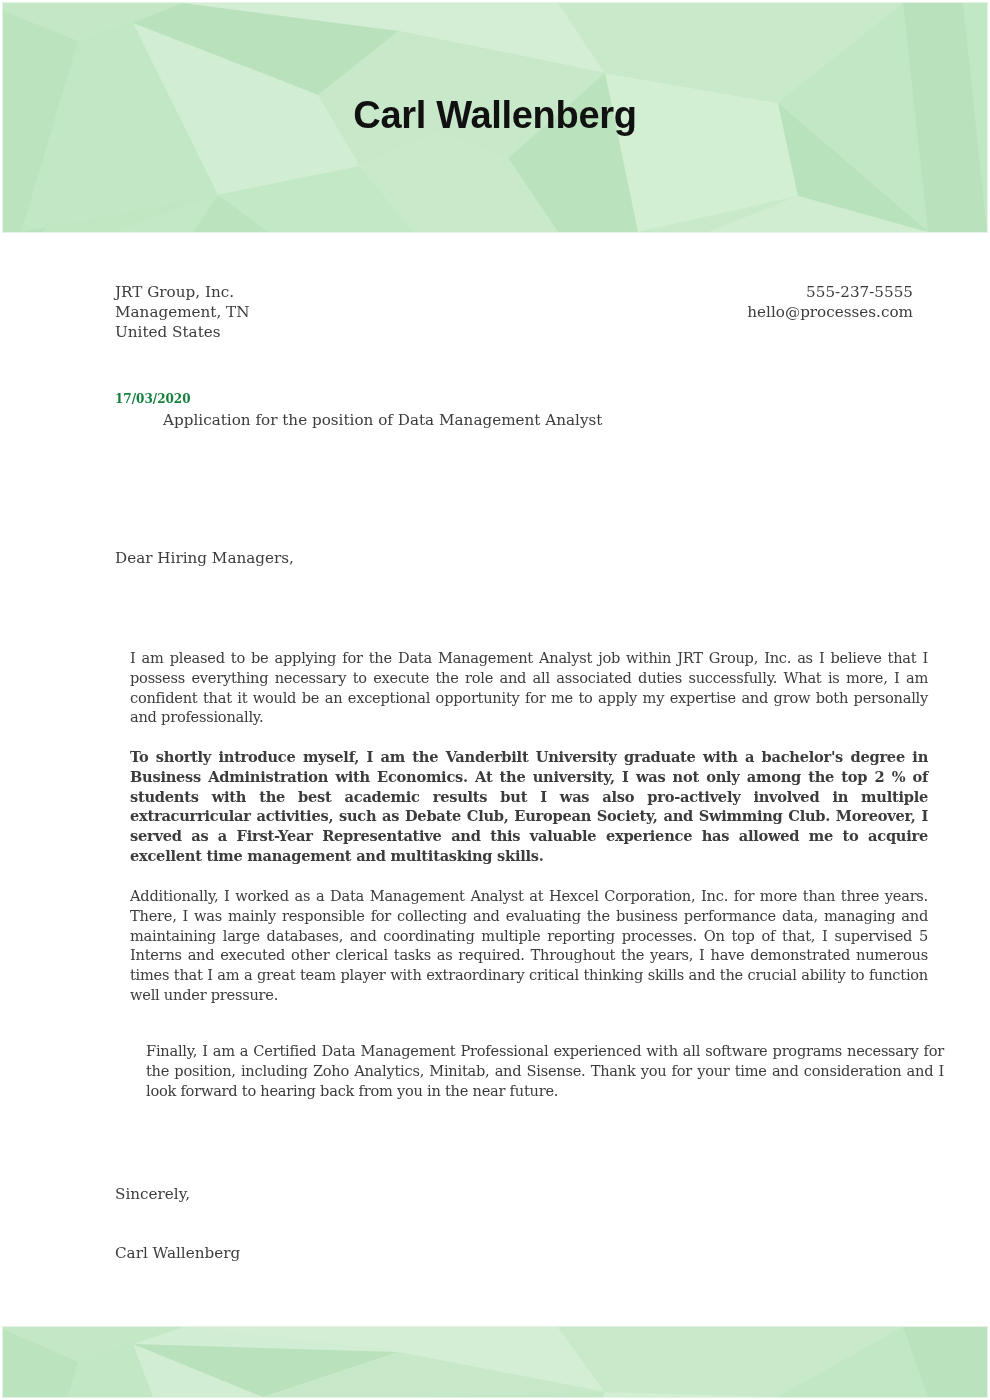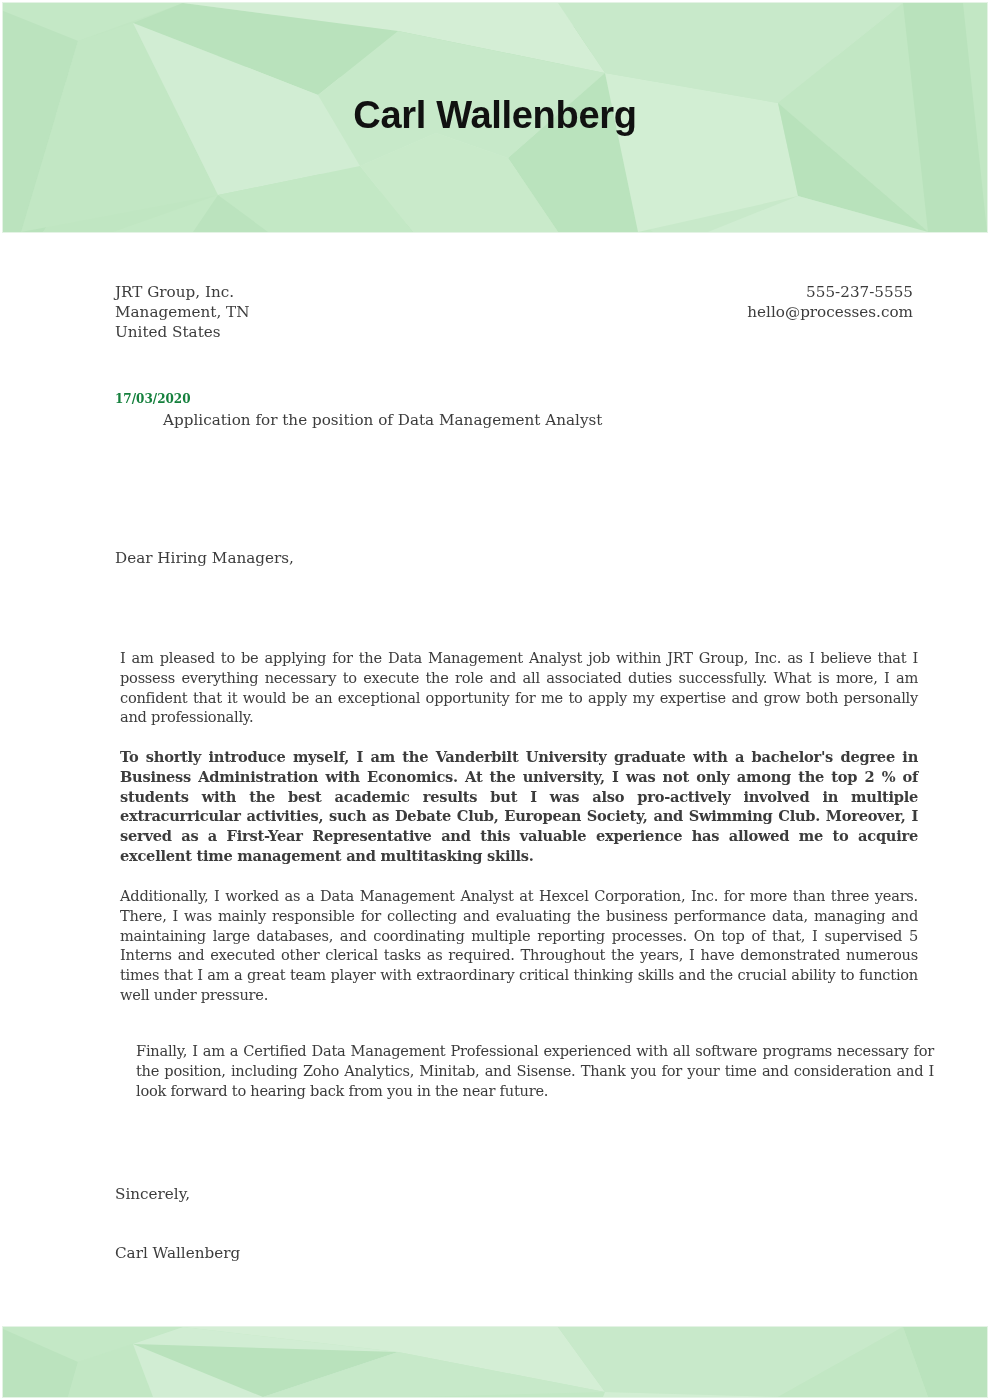--- a/index.html
+++ b/index.html
@@ -79,21 +79,21 @@
       left: 115px;
       top: 410px;
       margin-left: 48px;
     }
     .salutation {
       left: 115px;
       top: 548px;
     }
     .para {
       position: absolute;
-      left: 120px;
+      left: 130px;
       width: 798px;
       font-size: 14.6px;
       line-height: 19.8px;
       text-align: justify;
       color: #3c3c3c;
       letter-spacing: -0.25px;
     }
     .p1 { top: 648px; }
     .p2 { top: 747px; font-weight: bold; }
     .p3 { top: 886px; }

